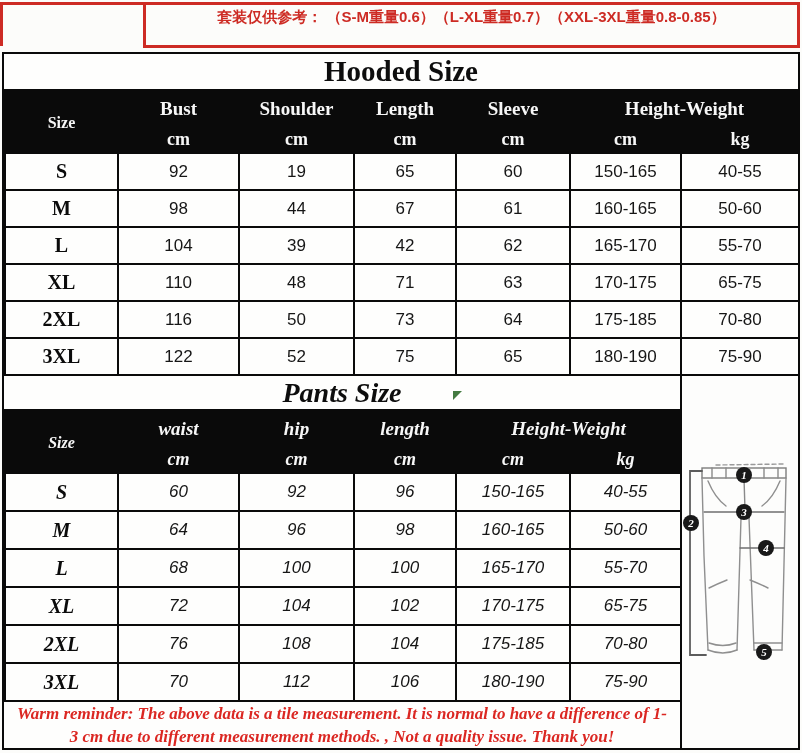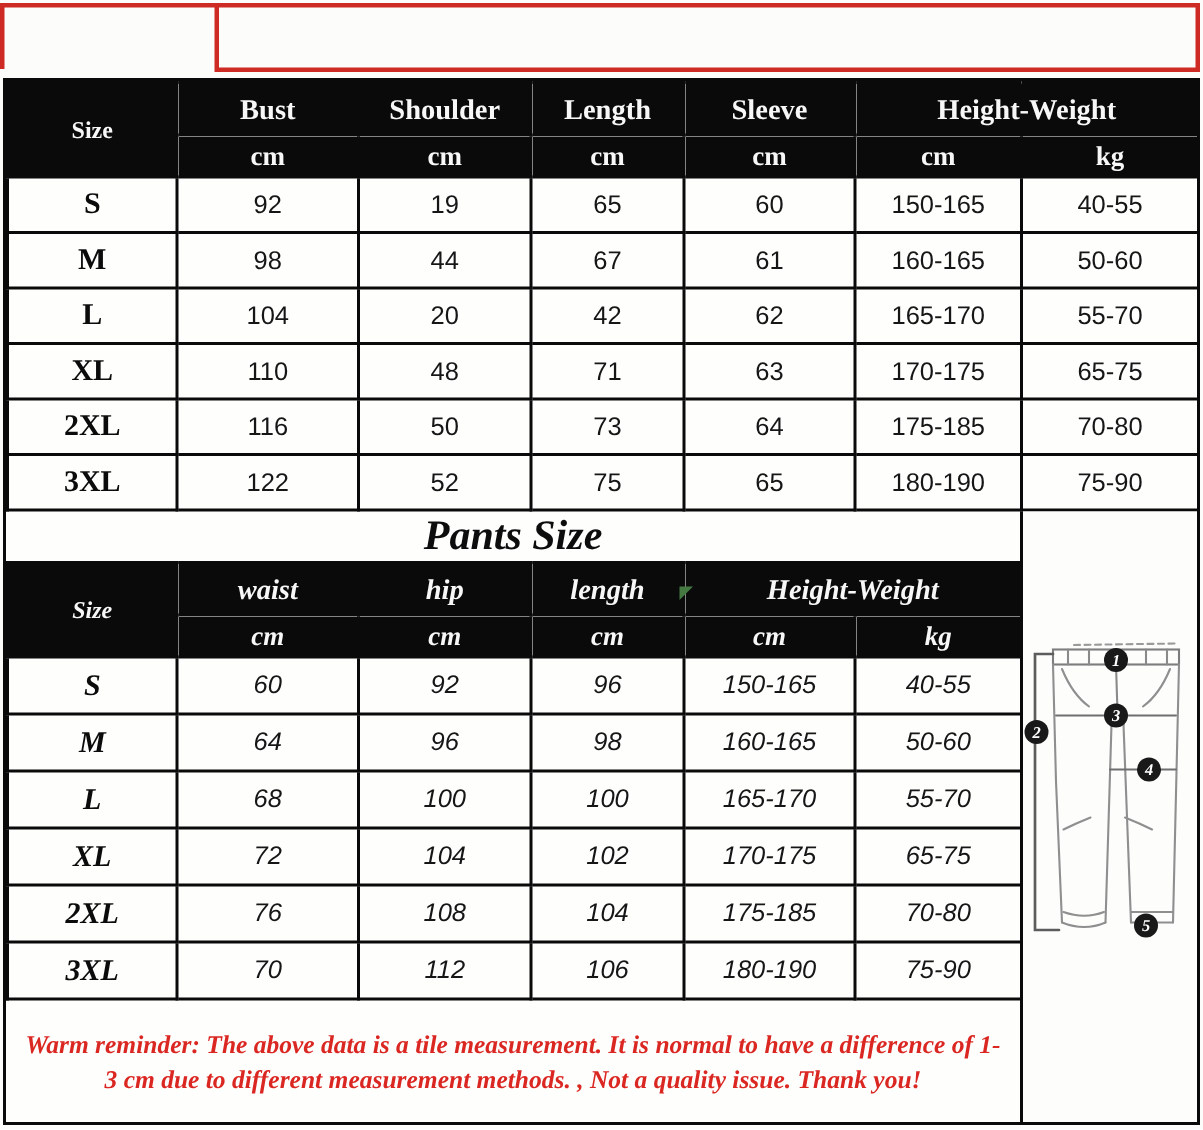--- a/index.html
+++ b/index.html
@@ -64,24 +64,26 @@
   }
 </style>
 </head>
 <body>
 
 <div class="page">
 
   <div class="note-topline"></div>
   <div class="note-lefttick"></div>
   <div class="note-box">
+    <div>套装仅供参考： （S-M重量0.6）（L-XL重量0.7）（XXL-3XL重量0.8-0.85）</div>
   </div>
 
   <div class="main">
 
+    <div class="section-title hooded-title">Hooded Size</div>
 
     <table class="hooded-table">
       <colgroup>
         <col style="width:113px">
           <col style="width:121px">
           <col style="width:115px">
         <col style="width:102px">
           <col style="width:114px">
           <col style="width:111px">
           <col style="width:118px">
@@ -119,21 +121,21 @@
             <td>98</td>
             <td>44</td>
             <td>67</td>
             <td>61</td>
             <td>160-165</td>
             <td>50-60</td>
           </tr>
           <tr>
             <td class="size-col">L</td>
             <td>104</td>
-            <td>20</td>
+            <td>39</td>
             <td>42</td>
             <td>62</td>
             <td>165-170</td>
             <td>55-70</td>
           </tr>
           <tr>
             <td class="size-col">XL</td>
             <td>110</td>
             <td>48</td>
             <td>71</td>

